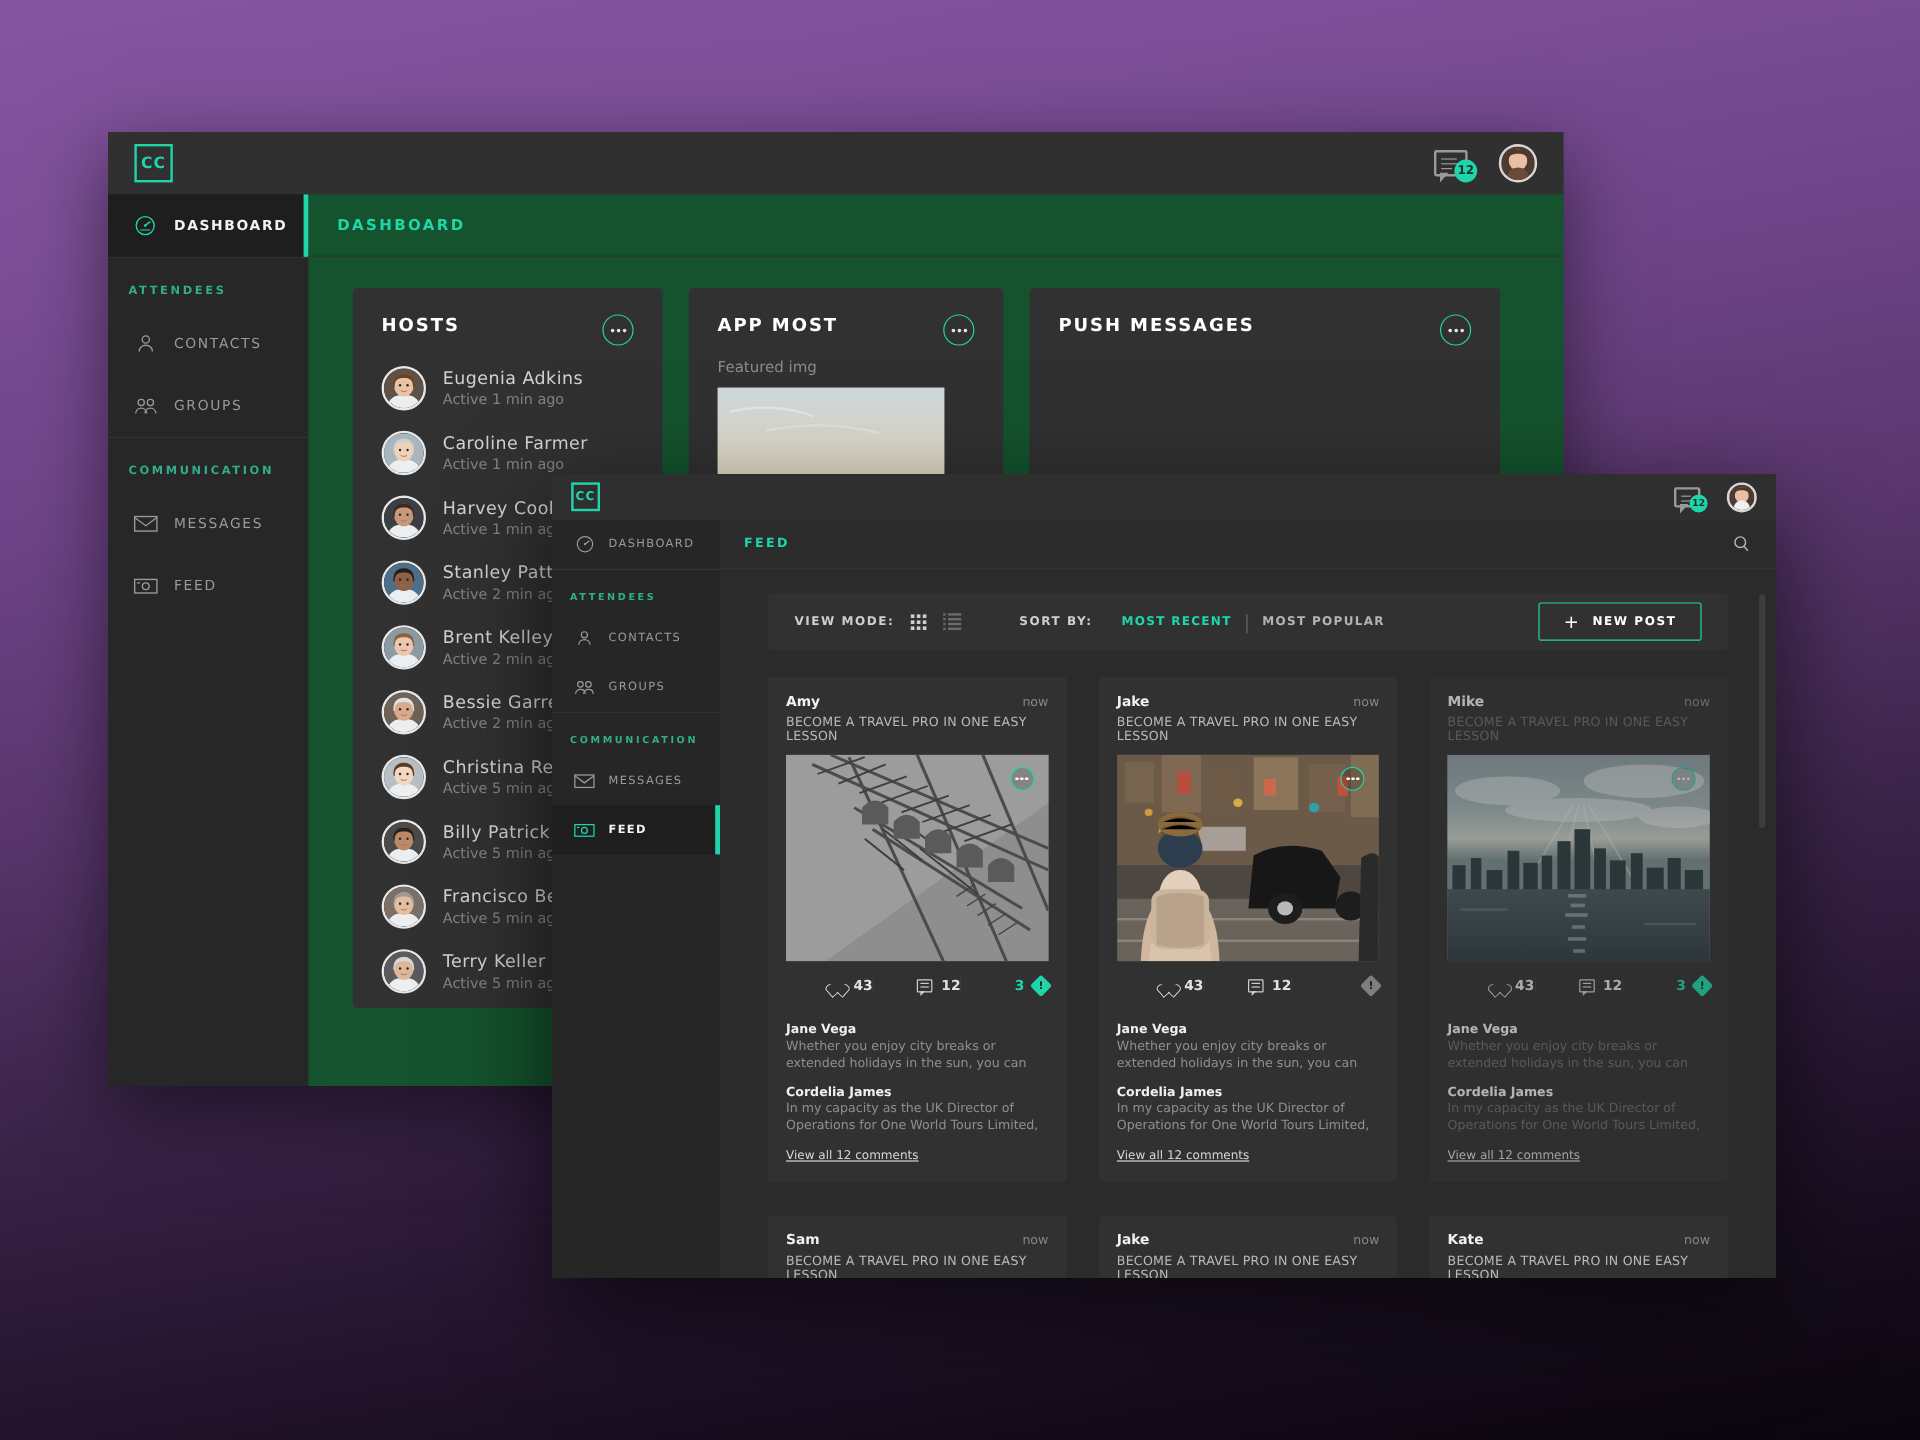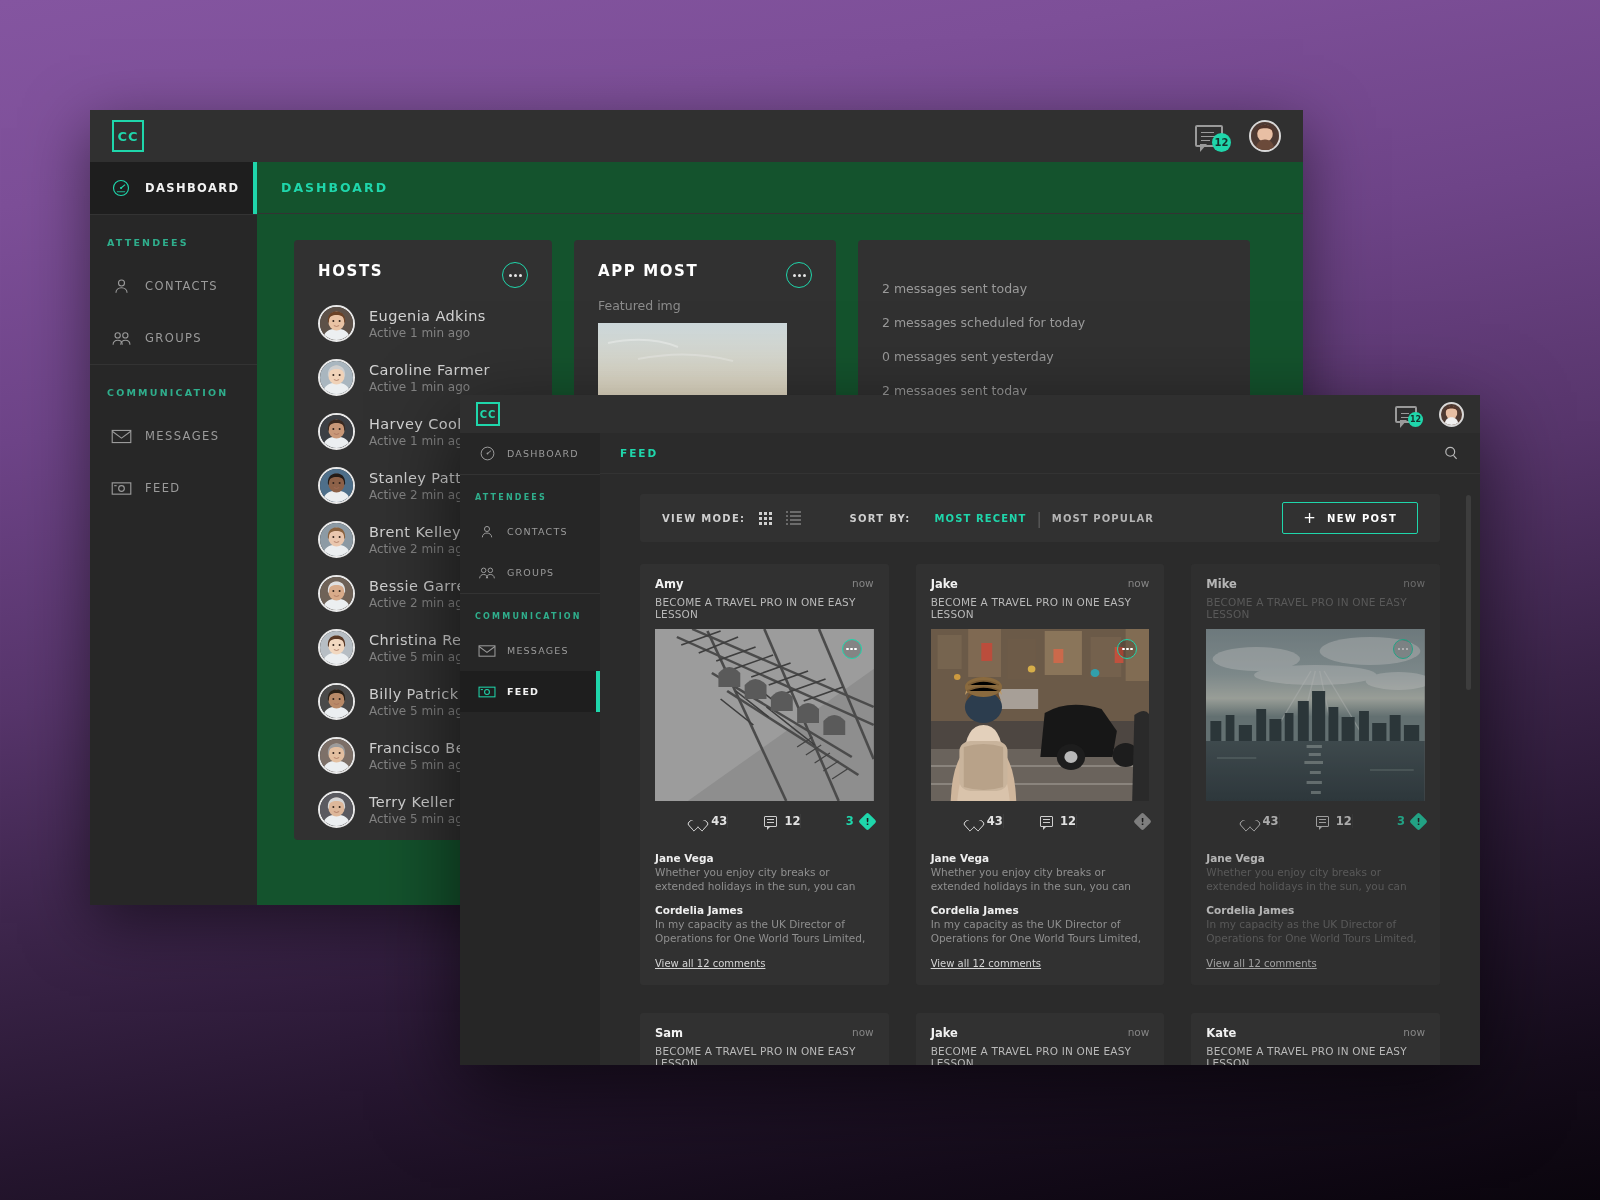--- a/index.html
+++ b/index.html
@@ -191,21 +191,21 @@
   .plus { color: #ffffff; font-size: 15px; font-weight: 400; line-height: 1; }
 
   .feed-grid {
     margin: 22px 40px 0 40px;
     display: grid; grid-template-columns: repeat(3, 1fr); gap: 28px 27px;
   }
   .post {
     background: #313131; border-radius: 3px; padding: 13px 15px 0 15px;
     position: relative;
   }
-  .post-head { display: flex; align-items: flex-start; justify-content: space-between; }
+  .post-head { display: flex; align-items: flex-end; justify-content: space-between; }
   .post-author { color: #f1f1f1; font-weight: 700; font-size: 11.5px; }
   .post-time { color: #868686; font-size: 10.5px; }
   .post-title { color: #b9b9b9; font-size: 10.5px; margin-top: 5px; letter-spacing: .2px; }
   .post-img {
     height: 172px; margin-top: 9px; position: relative; overflow: hidden;
     background: #6d6d6d;
   }
   .post-dots {
     position: absolute; top: 10px; right: 12px;
     width: 20px; height: 20px; border-radius: 50%;
@@ -579,26 +579,28 @@
               <rect width="189" height="160" fill="url(#skyg)"></rect>
               <path d="M0 120 L30 92 L52 116 L74 86 L100 122 L130 96 L160 124 L189 104 L189 160 L0 160Z" fill="#3c4a4c" opacity=".92"></path>
               <path d="M0 136 L34 114 L62 138 L96 118 L126 140 L160 120 L189 138 L189 160 L0 160Z" fill="#2c3839" opacity=".95"></path>
               <path d="M10 20q40 -8 70 4" stroke="#ffffff" stroke-width="2" fill="none" opacity=".35"></path>
               <path d="M40 36q50 -10 95 2" stroke="#ffffff" stroke-width="2" fill="none" opacity=".28"></path>
             </svg>
           </div>
         </div>
 
         <div class="card" style="width:392px;height:600px;overflow:hidden">
-          <div id="push-list">
-              <div class="push-line">2 messages sent  today</div>
-              <div class="push-line">2 messages scheduled for today</div>
-              <div class="push-line">0 messages sent yesterday</div>
-              <div class="push-line">2 messages sent  today</div>
-            </div>
+          <div class="card-head">
+            <div class="card-title">PUSH MESSAGES</div>
+            <div class="dots-btn">
+                <i></i>
+                <i></i>
+                <i></i>
+              </div>
+          </div>
         </div>
       </div>
 
     </div>
   </div>
 </div>
 
 <div class="window" id="front-window">
 
   <div class="topbar">

